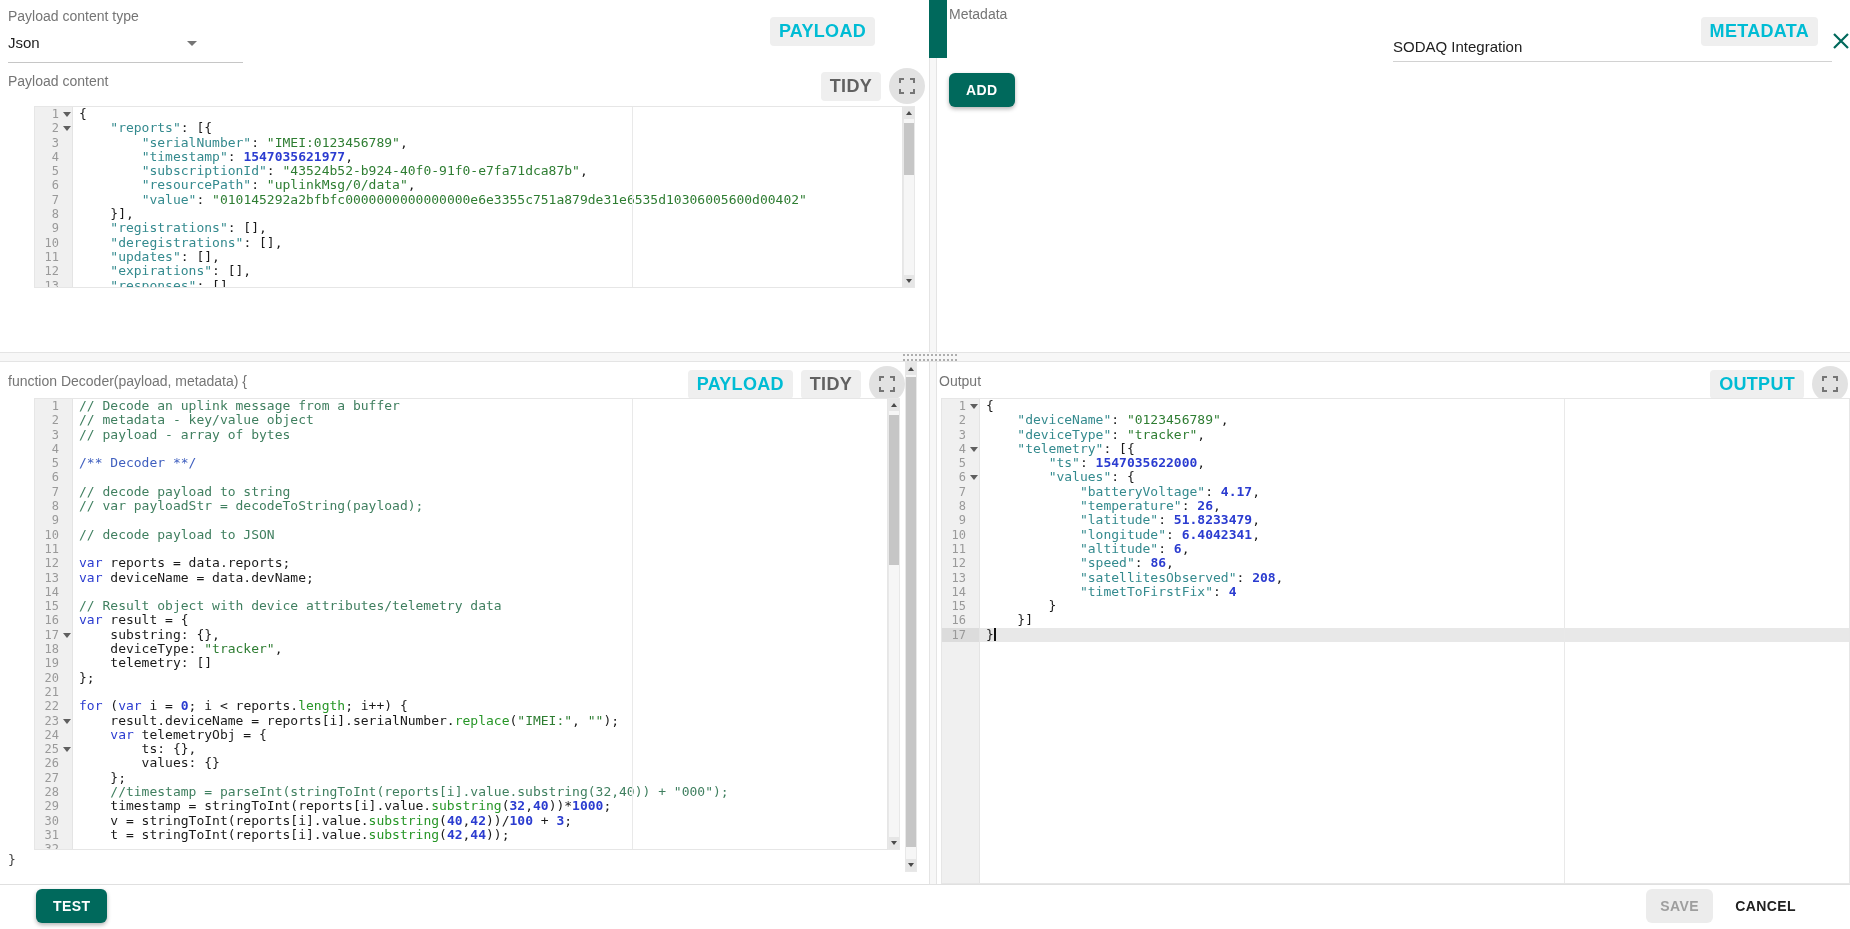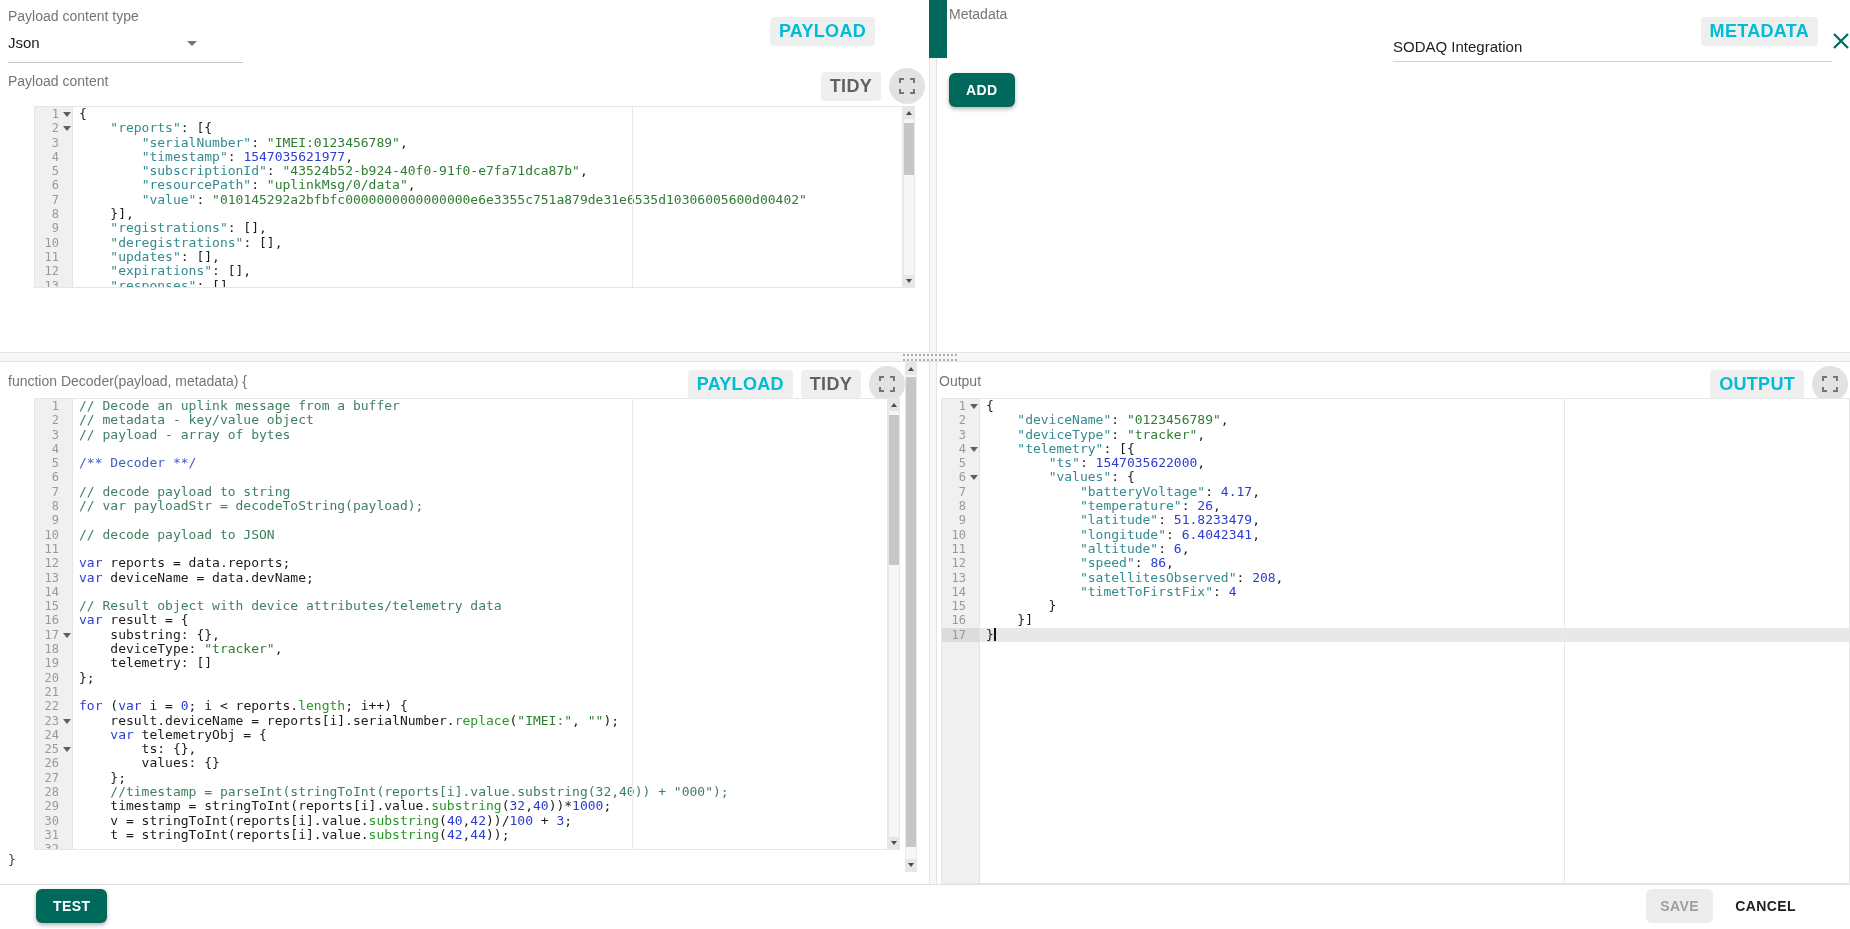--- a/index.html
+++ b/index.html
@@ -86,21 +86,21 @@
     border-left:4px solid transparent; border-right:4px solid transparent; border-top:5px solid #5f5f5f; }
   .code { position:absolute; left:38px; top:0; right:0; bottom:0; }
   .cline { height:14.3px; line-height:14.3px; padding-left:6px; white-space:pre;
     font-family:"DejaVu Sans Mono", monospace; font-size:13px; color:#1a1a1a; }
   .cline.active { background:#e8e8e8; }
   .pmargin { position:absolute; top:0; bottom:0; width:1px; background:#e9e9e9; }
   .cursor { display:inline-block; width:2px; height:13px; background:#111; vertical-align:-2px; }
 
   .cm-key { color:#348a8e; }
   .cm-str { color:#2e7d32; }
-  .cm-num { color:#2b3cd0; }
+  .cm-num { color:#2b3cd0;font-weight:bold; }
   .cm-kw  { color:#2b3cd0; }
   .cm-com { color:#3f7f5f; }
   .cm-doc { color:#3f5fbf; }
   .cm-fn  { color:#279627; }
 
   
   .vscroll { position:absolute; width:12px; background:#f6f6f6; border:1px solid #e8e8e8; }
   #payload-scroll { left:903px; top:106px; height:182px; }
   #decoder-scroll-inner { left:888px; top:36px; height:452px; }
   #decoder-scroll-outer { left:905px; top:0; height:510px; }

